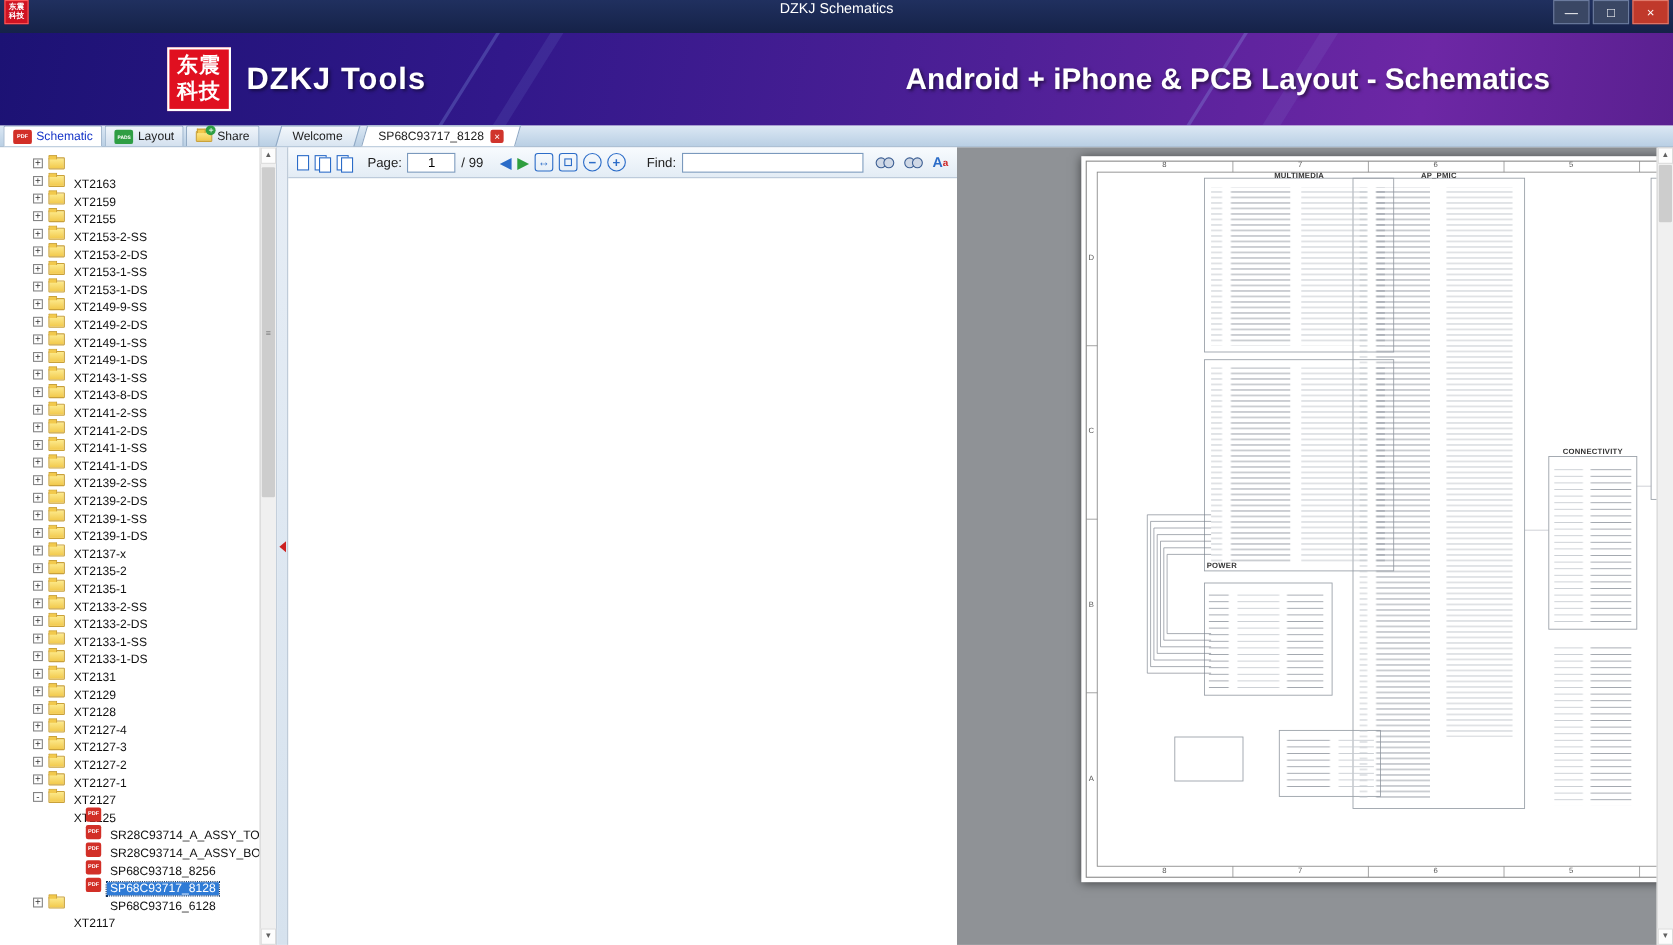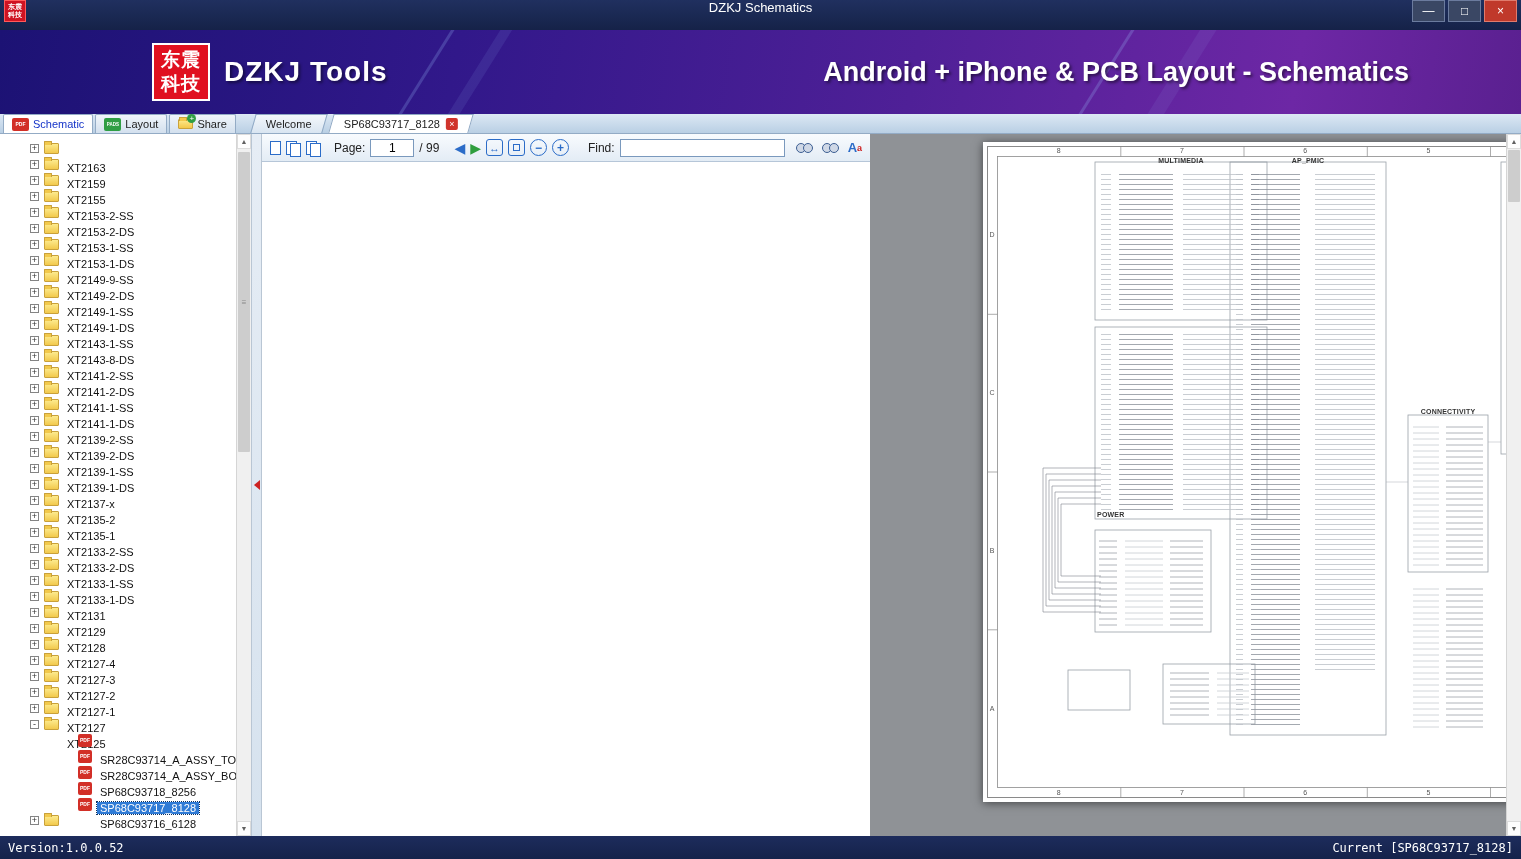--- a/index.html
+++ b/index.html
@@ -592,18 +592,14 @@
         <div class="scrollbar-v">
           <div class="sb-arrow up">▲</div>
           <div class="sb-thumb" style="top:16px; height:52px;"></div>
           <div class="sb-arrow down">▼</div>
         </div>
       </div>
 
     </div>
   </div>
 
-  <div class="statusbar">
-    <span>Version:1.0.0.52</span>
-    <span class="status-right">Current [SP68C93717_8128]</span>
-  </div>
 
 </div>
 
 </body></html>

